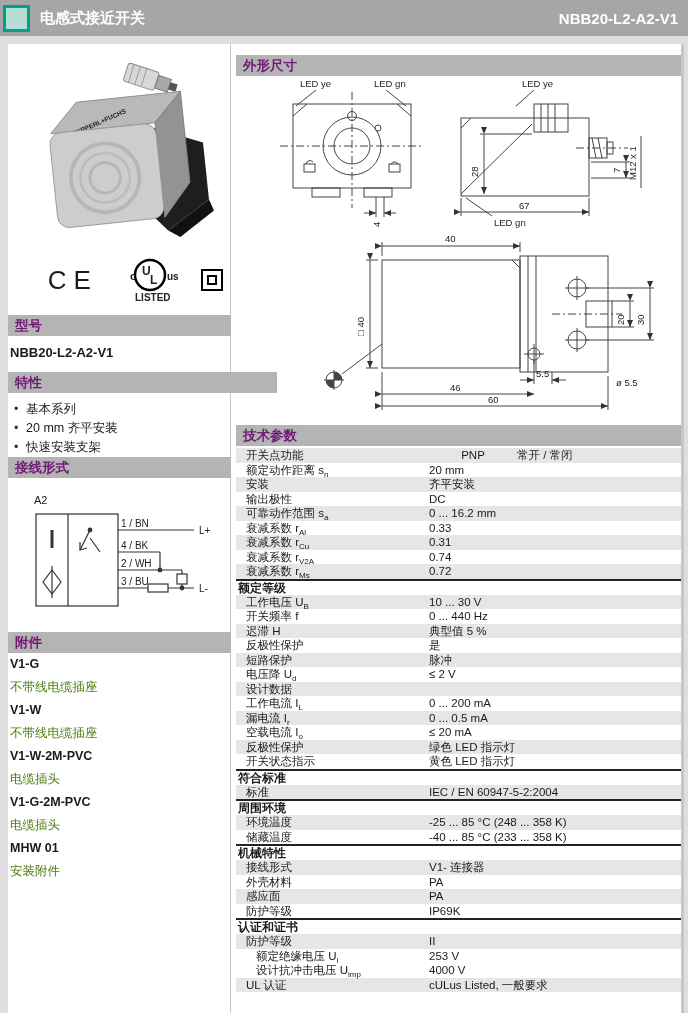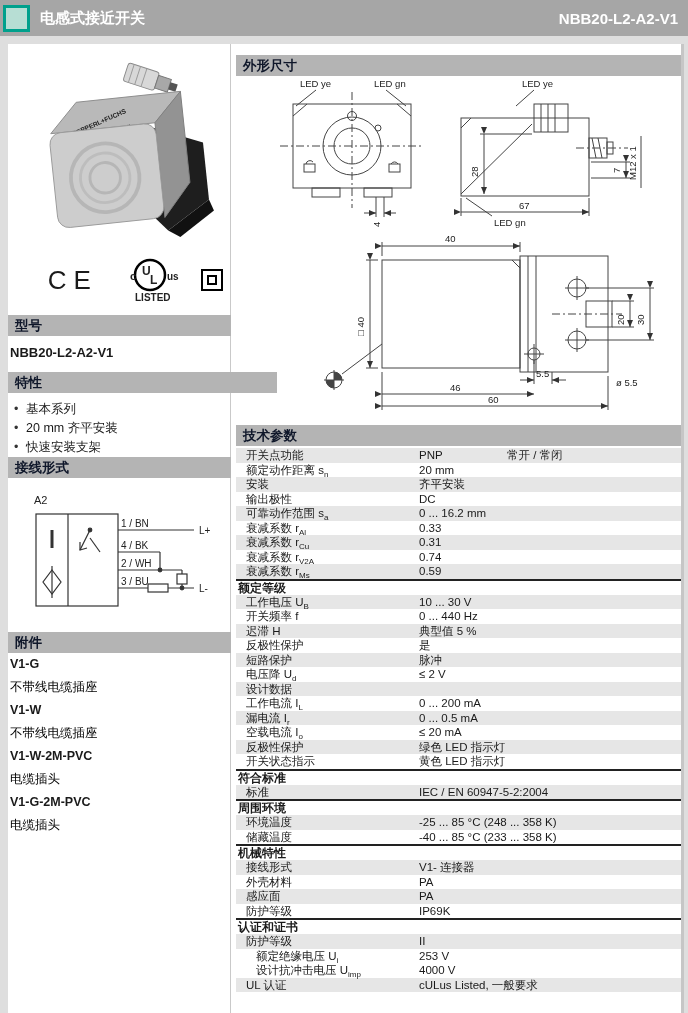--- a/index.html
+++ b/index.html
@@ -14,21 +14,21 @@
   .topbar .title { color:#fff; font-weight:bold; font-size:15px; margin-left:10px; }
   .topbar .model { color:#fff; font-weight:bold; font-size:15px; margin-left:auto; margin-right:10px; }
 
   
   .content { position:absolute; left:8px; top:44px; width:676px; height:969px; background:#fff;
              border-right:3px solid #c6c6c6; }
   .leftcol  { position:absolute; left:0; top:0; width:223px; height:100%; border-right:1px solid #c9c9c9; }
   .rightcol { position:absolute; left:228px; top:0; width:445px; height:100%; }
 
   .secbar { background:#b4b4b4; font-weight:bold; font-size:13.5px; line-height:21px; height:21px;
-            padding:0 7px; color:#0f172a; }
+            padding:0 7px; color:#701a75; }
 
   
   .photo { position:absolute; left:10px; top:12px; width:200px; height:195px; }
   .marksrow { position:absolute; left:0; top:210px; width:223px; height:52px;
               display:flex; align-items:center; justify-content:space-around; padding:0 14px;margin-left:16px; }
   .ce { font-size:26px; letter-spacing:7px; font-weight:400; }
   .sq2 { width:22px; height:22px; border:2px solid #000; display:flex; align-items:center; justify-content:center; }
   .sq2 i { display:block; width:10px; height:10px; border:2px solid #000; }
 
   .model-sec { position:absolute; left:0; top:271px; width:223px; }
@@ -38,41 +38,41 @@
   .feat-list { list-style:none; padding:7px 0 0 4px; }
   .feat-list li { font-size:12.5px; line-height:19px; padding-left:14px; position:relative; }
   .feat-list li::before { content:"•"; position:absolute; left:2px; color:#333; }
 
   .conn-sec { position:absolute; left:0; top:413px; width:223px; }
   .conn-svg { display:block; margin-top:4px; }
 
   .acc-sec { position:absolute; left:0; top:588px; width:223px; }
   .acc-item { padding-left:2px; }
   .acc-item .m { font-weight:bold; font-size:12.5px; line-height:23px; }
-  .acc-item .d { font-size:12.5px; line-height:23px; color:#000000; }
+  .acc-item .d { font-size:12.5px; line-height:23px; color:#4d7c0f; }
 
   
   .dim-sec { position:absolute; left:0; top:11px; width:445px; }
   .tech-sec { position:absolute; left:0; top:381px; width:445px; }
 
   .drawing { display:block; }
   svg text { font-family:"Liberation Sans","DejaVu Sans",sans-serif; fill:#222; }
   .dimtxt { font-size:9.5px; }
   .ledtxt { font-size:9.5px; }
 
   
   .ttable { margin-top:2px; }
   .tsec { font-weight:bold; font-size:12px; border-top:2px solid #222; height:16px; line-height:15px;
           padding-left:2px; }
-  .trow { display:flex; height:14.5px; font-size:11.5px; line-height:14.5px; }
+  .trow { display:flex; height:14.5px; font-size:11.5px; line-height:14.5px;gap:10px; }
   .trow.shade { background:#e6e6e6; }
   .tlabel { width:183px; padding-left:10px; white-space:nowrap; }
   .tlabel.ind { padding-left:20px; }
   .tval { flex:1; white-space:nowrap; }
-  .tval .v1 { display:inline-block; min-width:88px; }
+  .tval .v1 { display:inline-block; min-width:88px;text-align:center; }
   sub { font-size:8px; }
 </style>
 </head>
 <body>
 
 <div class="page">
 
   <div class="topbar">
     <div class="brandbox"></div>
     <div class="title">电感式接近开关</div>
@@ -193,20 +193,24 @@
               <div class="m">V1-W</div>
               <div class="d">不带线电缆插座</div>
             </div>
             <div class="acc-item">
               <div class="m">V1-W-2M-PVC</div>
               <div class="d">电缆插头</div>
             </div>
             <div class="acc-item">
               <div class="m">V1-G-2M-PVC</div>
               <div class="d">电缆插头</div>
+            </div>
+            <div class="acc-item">
+              <div class="m">MHW 01</div>
+              <div class="d">安装附件</div>
             </div>
           </div>
       </div>
     </div>
 
     <div class="rightcol">
 
       <div class="dim-sec">
         <div class="secbar">外形尺寸</div>
 
@@ -375,21 +379,21 @@
             <div class="trow shade">
               <div class="tlabel">衰减系数 r<sub>Cu</sub></div>
               <div class="tval">0.31</div>
             </div>
             <div class="trow">
               <div class="tlabel">衰减系数 r<sub>V2A</sub></div>
               <div class="tval">0.74</div>
             </div>
             <div class="trow shade">
               <div class="tlabel">衰减系数 r<sub>Ms</sub></div>
-              <div class="tval">0.59</div>
+              <div class="tval">0.72</div>
             </div>
             <div class="tsec">额定等级</div>
             <div class="trow shade">
               <div class="tlabel">工作电压  U<sub>B</sub></div>
               <div class="tval">10 ... 30 V</div>
             </div>
             <div class="trow">
               <div class="tlabel">开关频率 f</div>
               <div class="tval">0 ... 440 Hz</div>
             </div>

